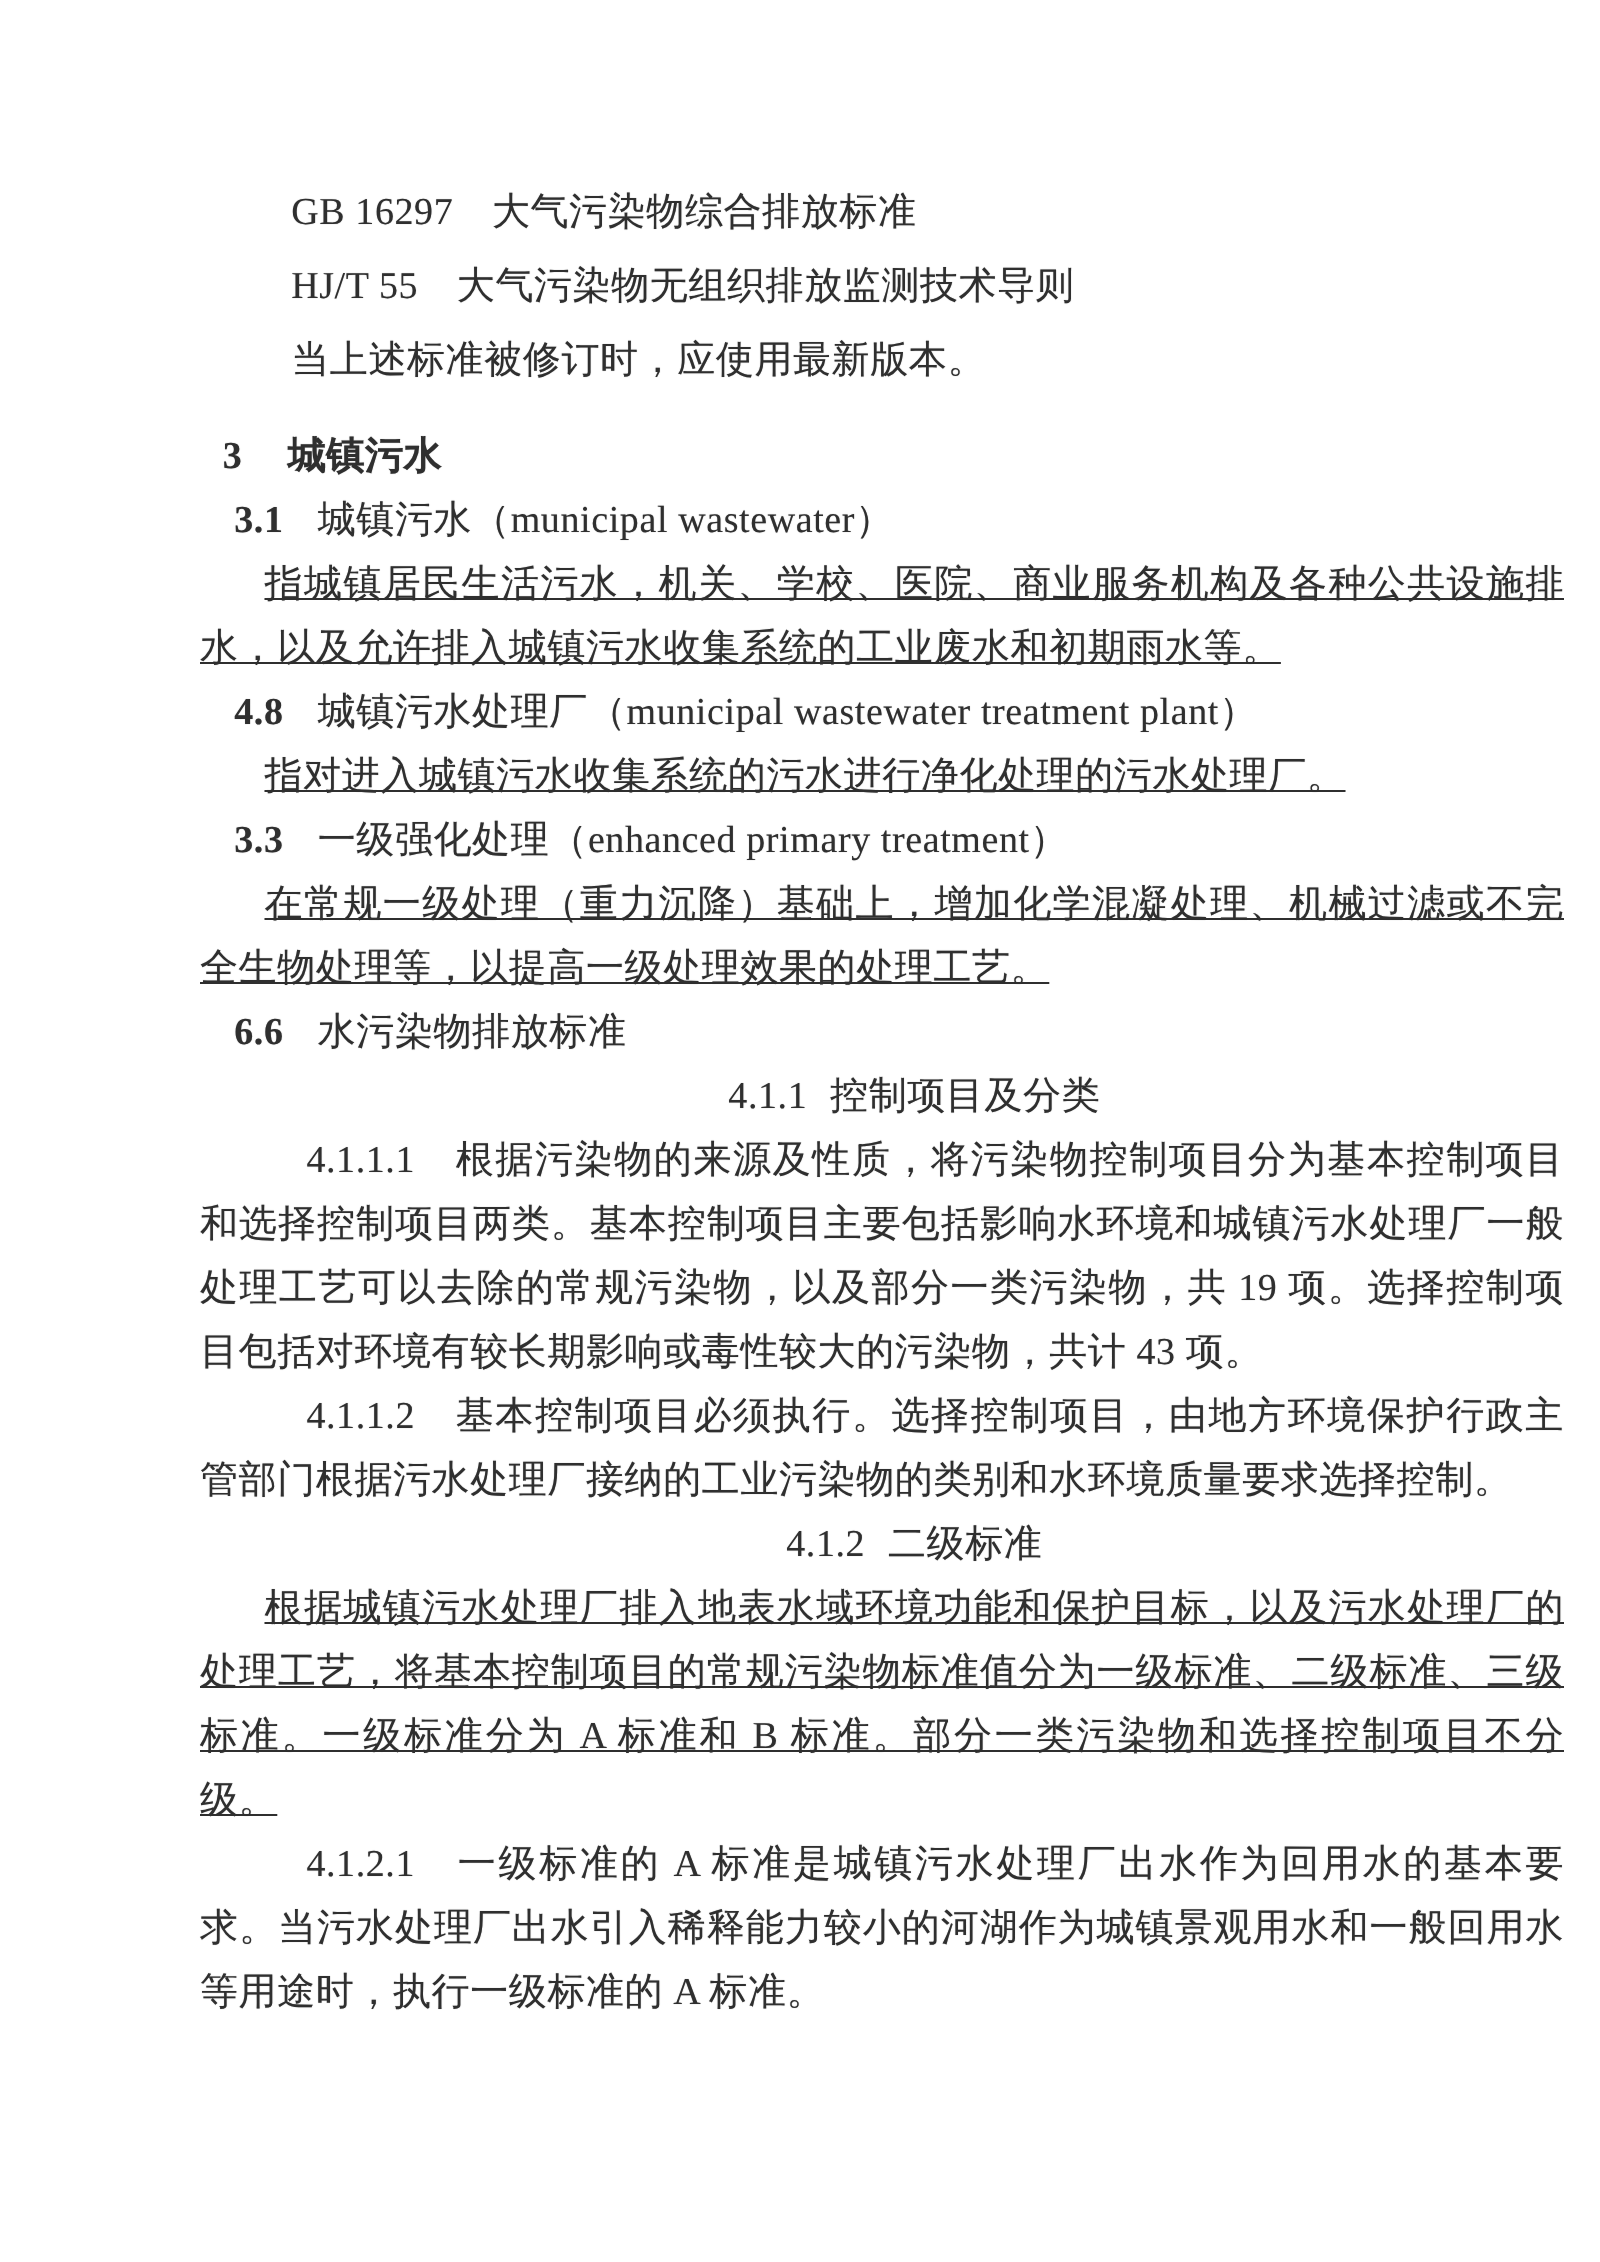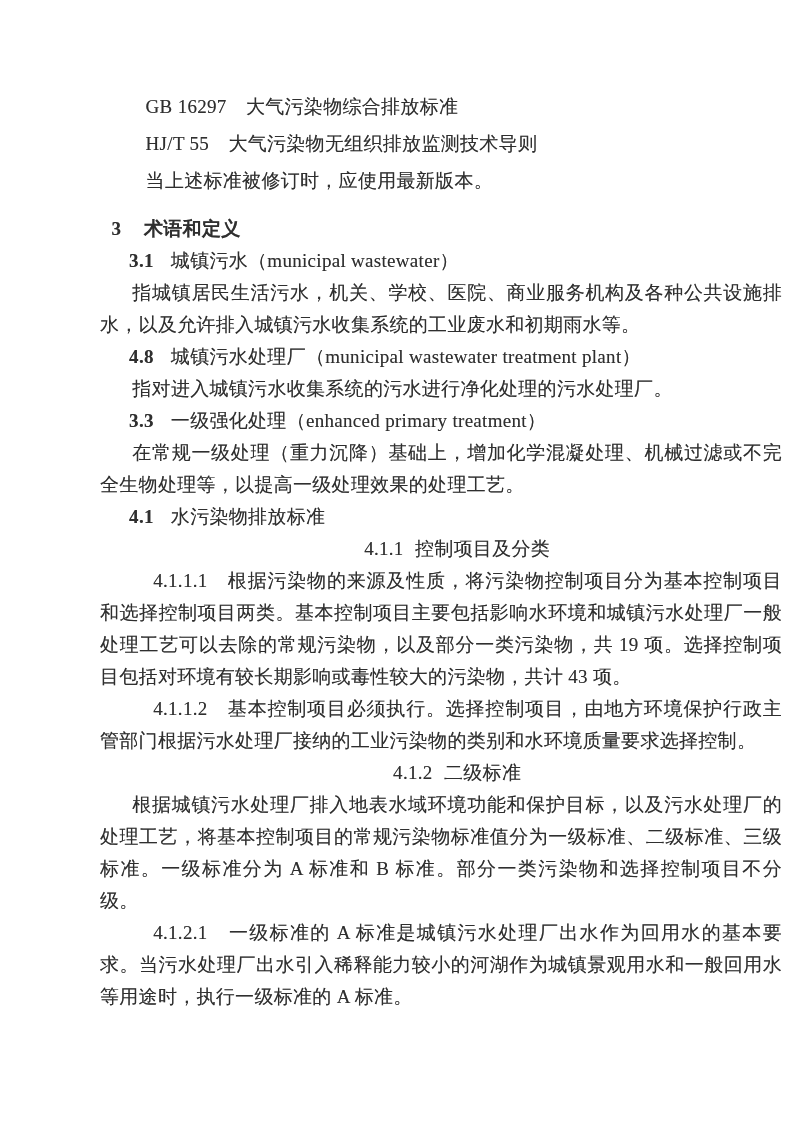--- a/index.html
+++ b/index.html
@@ -43,56 +43,55 @@
   }
   .h1 .num { margin-right: 1.2em; }
   
   .clause {
     text-indent: 0.9em;
     text-align: left;
   }
   .clause .num {
     font-weight: bold;
     margin-right: 0.9em;
-    margin-left: 12px;
   }
   
   .subclause {
     text-indent: 1.7em;
     text-align: center;
   }
   .subclause .num { margin-right: 0.6em; }
   
-  .para { text-indent: 1.7em; }
+  .para { text-indent: 1.7em; text-decoration: underline; }
   
   .npara { text-indent: 2.8em; }
 </style>
 </head>
 <body>
 
 <div class="page">
   <div class="content">
 
     <p class="ref">GB 16297　大气污染物综合排放标准</p>
     <p class="ref">HJ/T 55　大气污染物无组织排放监测技术导则</p>
     <p class="ref">当上述标准被修订时，应使用最新版本。</p>
 
-    <p class="h1"><span class="num">3</span><span>术语和定义</span></p>
+    <p class="h1"><span class="num">3</span><span>城镇污水</span></p>
 
     <p class="clause"><span class="num">3.1</span><span>城镇污水（municipal wastewater）</span></p>
     <p class="para">指城镇居民生活污水，机关、学校、医院、商业服务机构及各种公共设施排水，以及允许排入城镇污水收集系统的工业废水和初期雨水等。</p>
 
     <p class="clause"><span class="num">4.8</span><span>城镇污水处理厂（municipal wastewater treatment plant）</span></p>
     <p class="para">指对进入城镇污水收集系统的污水进行净化处理的污水处理厂。</p>
 
     <p class="clause"><span class="num">3.3</span><span>一级强化处理（enhanced primary treatment）</span></p>
     <p class="para">在常规一级处理（重力沉降）基础上，增加化学混凝处理、机械过滤或不完全生物处理等，以提高一级处理效果的处理工艺。</p>
 
 
-    <p class="clause"><span class="num">4.1</span><span>水污染物排放标准</span></p>
+    <p class="clause"><span class="num">6.6</span><span>水污染物排放标准</span></p>
 
     <p class="subclause"><span class="num">4.1.1</span><span>控制项目及分类</span></p>
     <p class="npara">4.1.1.1　根据污染物的来源及性质，将污染物控制项目分为基本控制项目和选择控制项目两类。基本控制项目主要包括影响水环境和城镇污水处理厂一般处理工艺可以去除的常规污染物，以及部分一类污染物，共 19 项。选择控制项目包括对环境有较长期影响或毒性较大的污染物，共计 43 项。</p>
     <p class="npara">4.1.1.2　基本控制项目必须执行。选择控制项目，由地方环境保护行政主管部门根据污水处理厂接纳的工业污染物的类别和水环境质量要求选择控制。</p>
 
     <p class="subclause"><span class="num">4.1.2</span><span>二级标准</span></p>
     <p class="para">根据城镇污水处理厂排入地表水域环境功能和保护目标，以及污水处理厂的处理工艺，将基本控制项目的常规污染物标准值分为一级标准、二级标准、三级标准。一级标准分为 A 标准和 B 标准。部分一类污染物和选择控制项目不分级。</p>
     <p class="npara">4.1.2.1　一级标准的 A 标准是城镇污水处理厂出水作为回用水的基本要求。当污水处理厂出水引入稀释能力较小的河湖作为城镇景观用水和一般回用水等用途时，执行一级标准的 A 标准。</p>
 
   </div>

